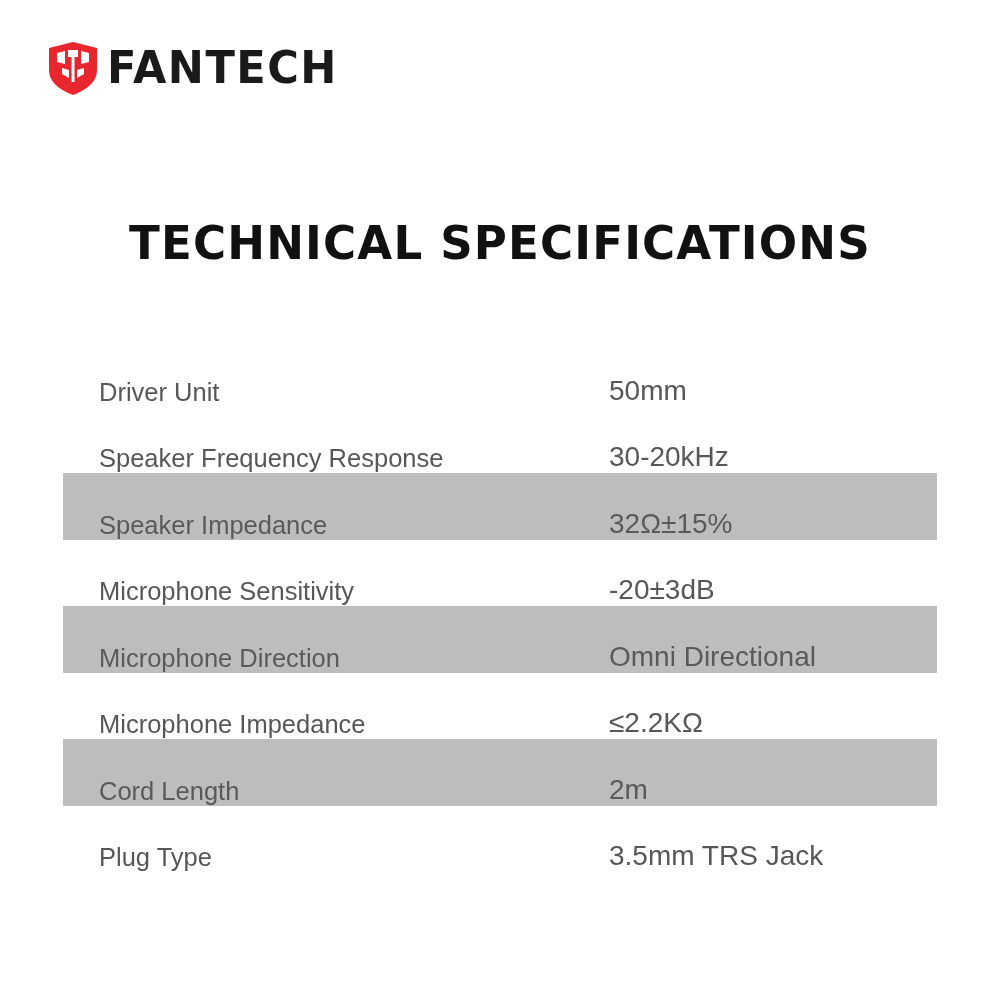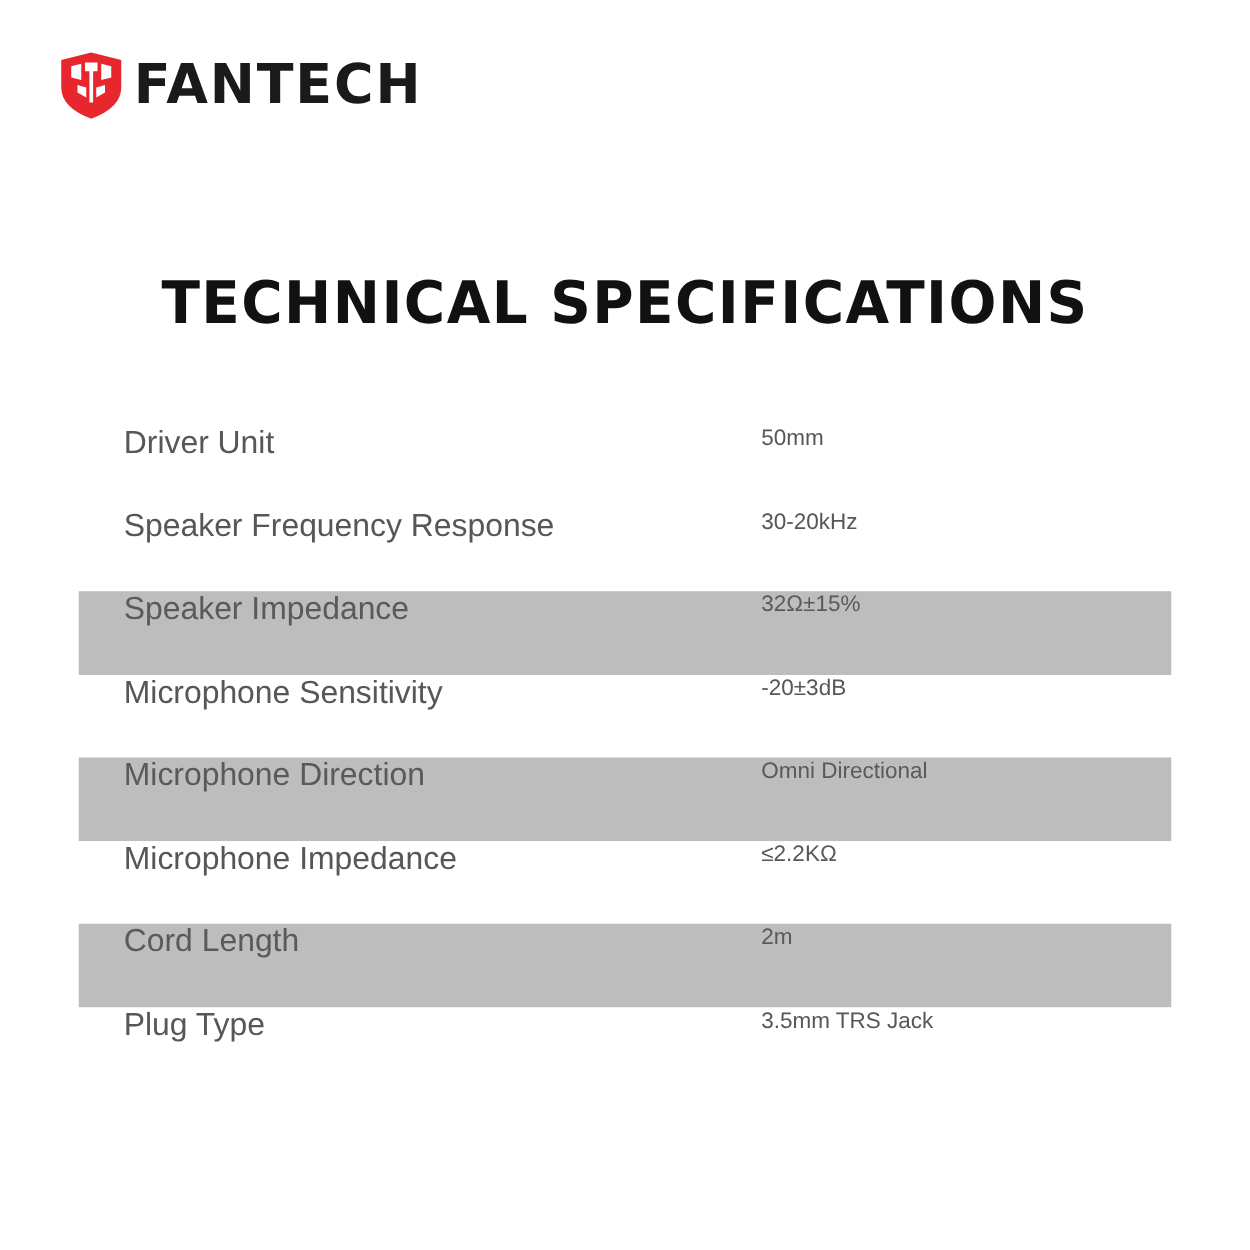--- a/index.html
+++ b/index.html
@@ -63,42 +63,42 @@
 
   
   .spec-table {
     position: absolute;
     top: 340px;
     left: 63px;
     width: 874px;
   }
   .spec-row {
     display: flex;
-    align-items: flex-start;
+    align-items: flex-end;
     height: 66.5px;
     box-sizing: border-box;
   }
   .spec-row.shaded {
     background: #bdbdbd;
   }
   .spec-row.plain {
     background: #ffffff;
   }
   .spec-label {
     width: 546px;
     padding-left: 36px;
     box-sizing: border-box;
     font-size: 25.5px;
     font-weight: 400;
     color: #575757;
     white-space: nowrap;
   }
   .spec-value {
     flex: 1;
-    font-size: 18px;
+    font-size: 28px;
     font-weight: 400;
     color: #575757;
     white-space: nowrap;
   }
   .spec-row.shaded .spec-label,
   .spec-row.shaded .spec-value {
     color: #5a5a5a;
   }
 </style>
 </head>

